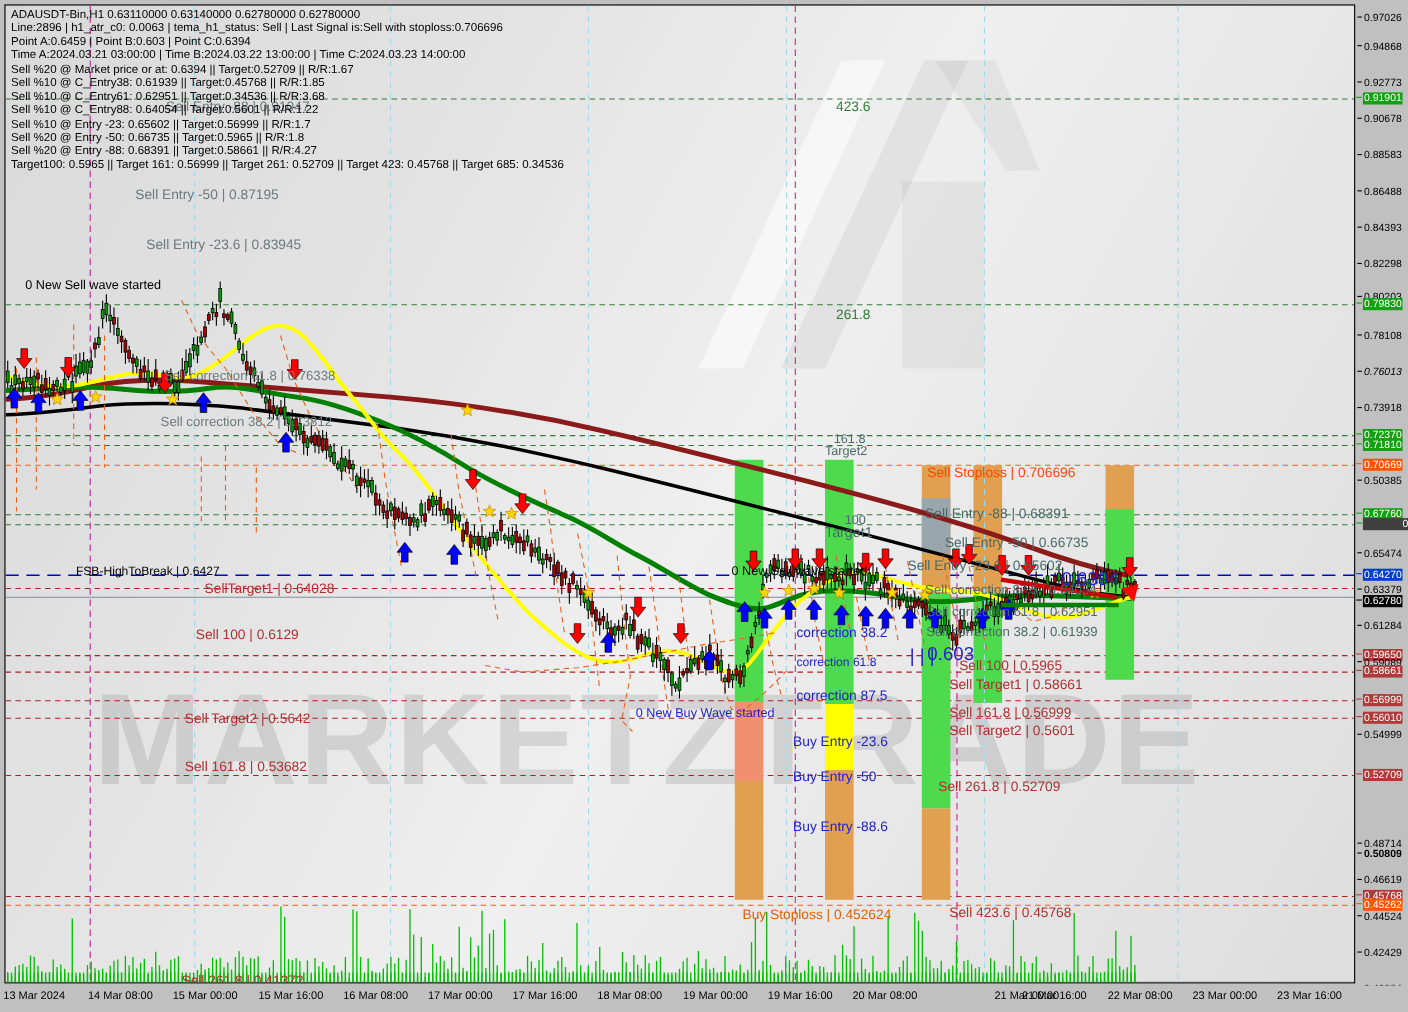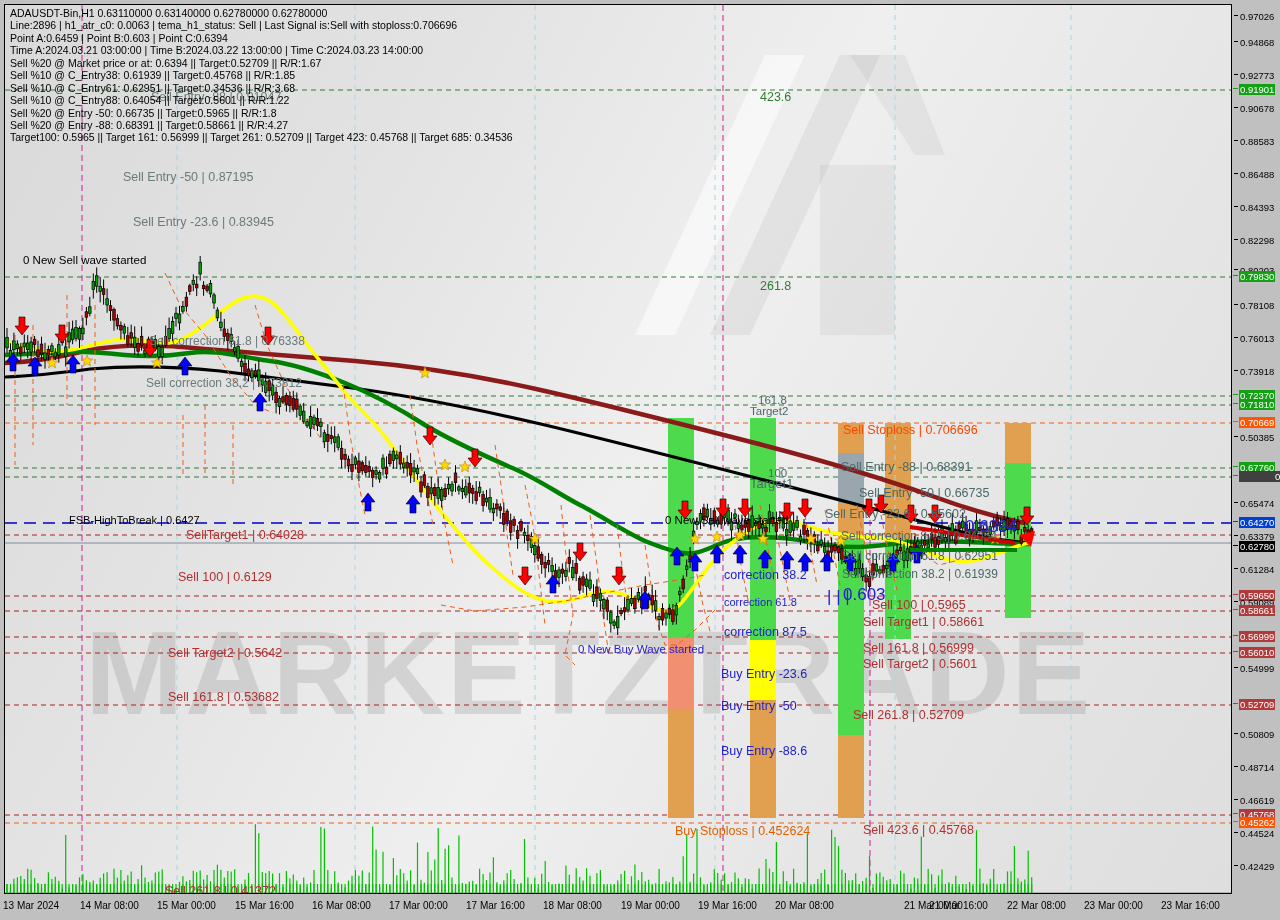--- a/index.html
+++ b/index.html
@@ -1665,20 +1665,21 @@
 
       <div id="header">
         <div>ADAUSDT-Bin,H1  0.63110000 0.63140000 0.62780000 0.62780000</div>
         <div>Line:2896 | h1_atr_c0: 0.0063 | tema_h1_status: Sell | Last Signal is:Sell with stoploss:0.706696</div>
         <div>Point A:0.6459 | Point B:0.603 | Point C:0.6394</div>
         <div>Time A:2024.03.21 03:00:00 | Time B:2024.03.22 13:00:00 | Time C:2024.03.23 14:00:00</div>
         <div>Sell %20 @ Market price or at: 0.6394 || Target:0.52709 || R/R:1.67</div>
         <div>Sell %10 @ C_Entry38: 0.61939 || Target:0.45768 || R/R:1.85</div>
         <div>Sell %10 @ C_Entry61: 0.62951 || Target:0.34536 || R/R:3.68</div>
         <div>Sell %10 @ C_Entry88: 0.64054 || Target:0.5601 || R/R:1.22</div>
+        <div>Sell %10 @ Entry -23: 0.65602 || Target:0.56999 || R/R:1.7</div>
         <div>Sell %20 @ Entry -50: 0.66735 || Target:0.5965 || R/R:1.8</div>
         <div>Sell %20 @ Entry -88: 0.68391 || Target:0.58661 || R/R:4.27</div>
         <div>Target100: 0.5965 || Target 161: 0.56999 || Target 261: 0.52709 || Target 423: 0.45768 || Target 685: 0.34536</div>
       </div>
 
     </div>
   </div>
 
   <div id="priceaxis">
       <div class="ptick" style="top: 7px;">
@@ -1726,21 +1727,21 @@
         <span class="dash"></span>
         <span class="lead" style="background: rgb(19, 161, 19);"></span>
         <span class="txt" style="color: rgb(255, 255, 255); background: rgb(19, 161, 19);">0.79830</span>
       </div>
       <div class="ptick" style="top: 296px;">
         <span class="dash"></span>
         <span class="txt" style="color: rgb(0, 0, 0);">0.78108</span>
       </div>
       <div class="ptick" style="top: 329px;">
         <span class="dash"></span>
-        <span class="txt" style="color: rgb(0, 0, 0);">0.76013</span>
+        <span class="txt" style="color: rgb(0, 0, 0); font-style: italic;">0.76013</span>
       </div>
       <div class="ptick" style="top: 362px;">
         <span class="dash"></span>
         <span class="txt" style="color: rgb(0, 0, 0);">0.73918</span>
       </div>
       <div class="ptick hl" style="top: 386px;">
         <span class="dash"></span>
         <span class="lead" style="background: rgb(19, 161, 19);"></span>
         <span class="txt" style="color: rgb(255, 255, 255); background: rgb(19, 161, 19);">0.72370</span>
       </div>
@@ -1816,21 +1817,21 @@
       </div>
       <div class="ptick" style="top: 659px;">
         <span class="dash"></span>
         <span class="txt" style="color: rgb(0, 0, 0);">0.54999</span>
       </div>
       <div class="ptick hl" style="top: 695px;">
         <span class="dash"></span>
         <span class="lead" style="background: rgb(176, 58, 58);"></span>
         <span class="txt" style="color: rgb(255, 255, 255); background: rgb(176, 58, 58);">0.52709</span>
       </div>
-      <div class="ptick" style="top: 725px;">
+      <div class="ptick" style="top: 767px; font-weight: bold;">
         <span class="dash"></span>
         <span class="txt" style="color: rgb(0, 0, 0);">0.50809</span>
       </div>
       <div class="ptick" style="top: 758px;">
         <span class="dash"></span>
         <span class="txt" style="color: rgb(0, 0, 0);">0.48714</span>
       </div>
       <div class="ptick" style="top: 791px;">
         <span class="dash"></span>
         <span class="txt" style="color: rgb(0, 0, 0);">0.46619</span>

